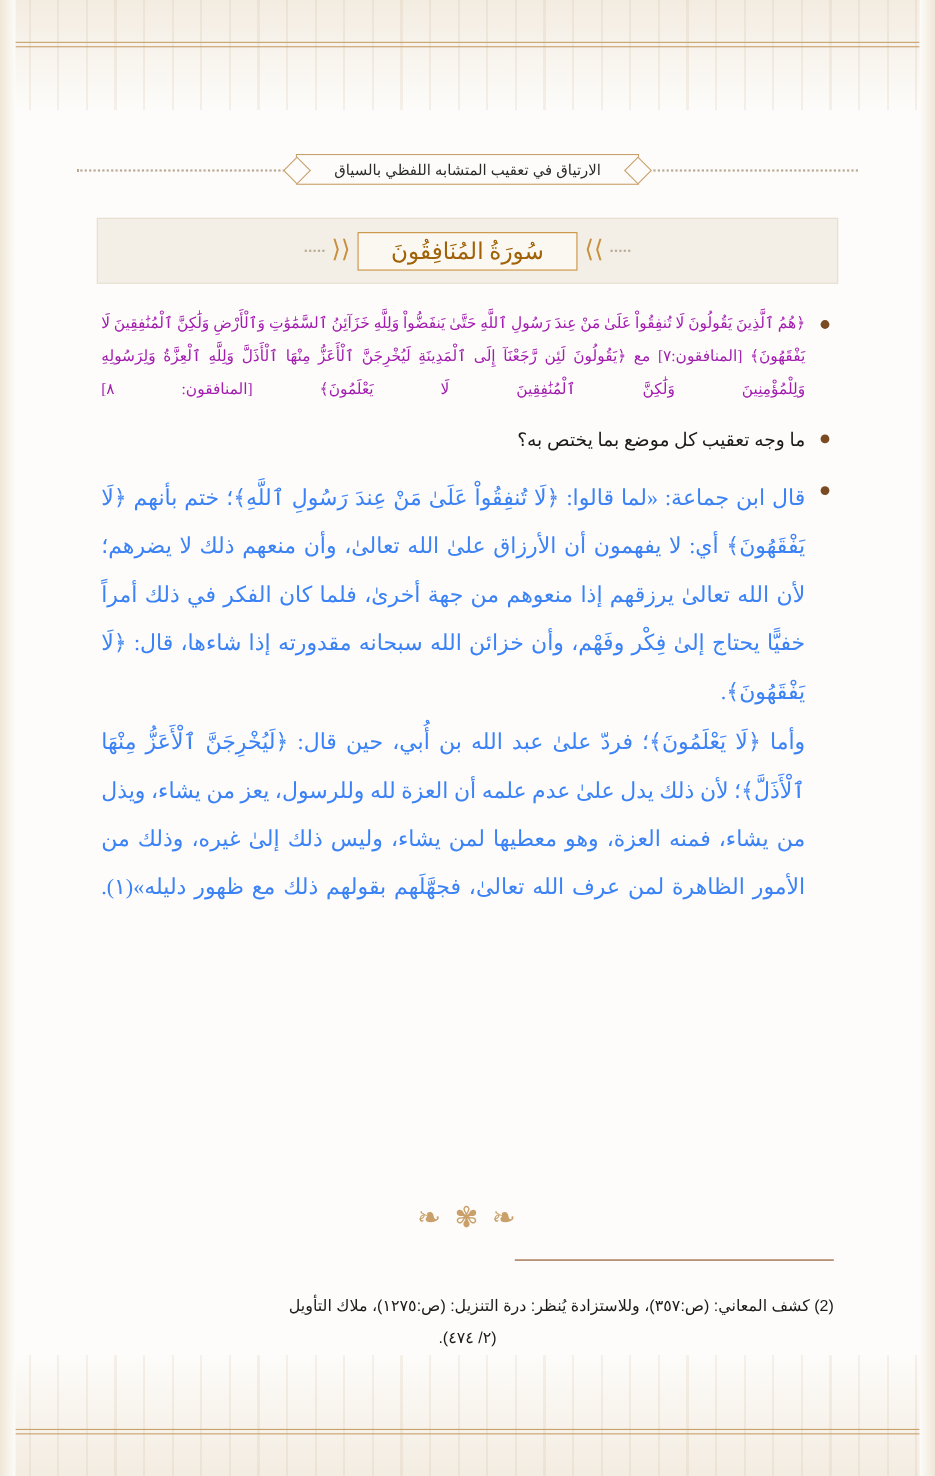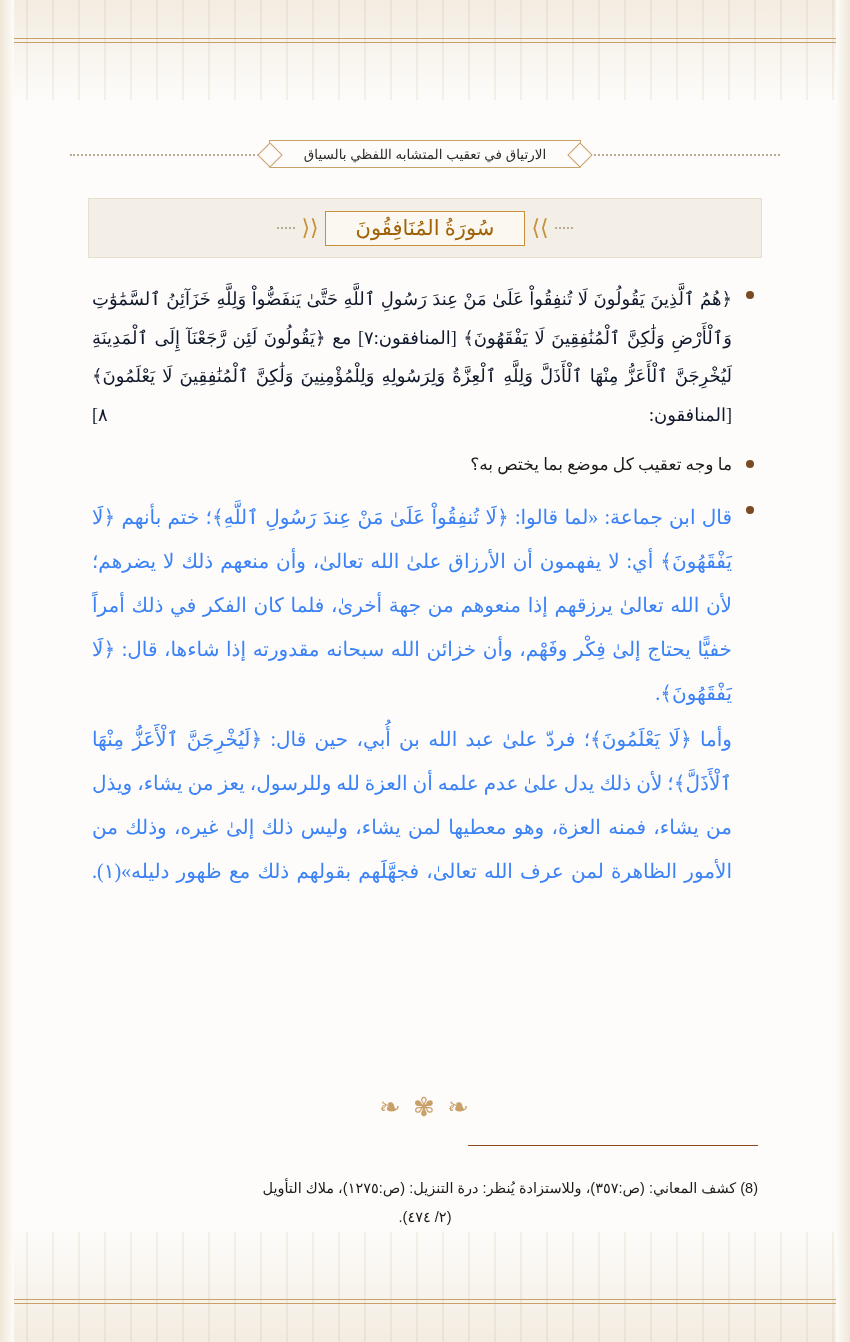--- a/index.html
+++ b/index.html
@@ -177,23 +177,23 @@
     position: absolute;
     right: 4px;
     top: 11px;
     width: 8px;
     height: 8px;
     border-radius: 50%;
     background: #7a4a22;
   }
   .quran {
     font-family: "Liberation Serif", serif;
-    font-size: 18px;
+    font-size: 14px;
     line-height: 2.15;
-    color: #0f172a;
+    color: #a21caf;
     text-align: justify;
     text-align-last: justify;
     letter-spacing: 0.2px;
   }
   .question {
     font-family: Liberation Serif, serif;
     font-size: 17px;
     line-height: 1.9;
     color: #1d1a17;
     text-align: right;
@@ -284,17 +284,17 @@
         <div class="para">قال ابن جماعة: «لما قالوا: ﴿لَا تُنفِقُواْ عَلَىٰ مَنْ عِندَ رَسُولِ ٱللَّهِ﴾؛ ختم بأنهم ﴿لَا يَفْقَهُونَ﴾ أي: لا يفهمون أن الأرزاق علىٰ الله تعالىٰ، وأن منعهم ذلك لا يضرهم؛ لأن الله تعالىٰ يرزقهم إذا منعوهم من جهة أخرىٰ، فلما كان الفكر في ذلك أمراً خفيًّا يحتاج إلىٰ فِكْر وفَهْم، وأن خزائن الله سبحانه مقدورته إذا شاءها، قال: ﴿لَا يَفْقَهُونَ﴾.</div>
         <div class="para">وأما ﴿لَا يَعْلَمُونَ﴾؛ فردّ علىٰ عبد الله بن أُبي، حين قال: ﴿لَيُخْرِجَنَّ ٱلْأَعَزُّ مِنْهَا ٱلْأَذَلَّ﴾؛ لأن ذلك يدل علىٰ عدم علمه أن العزة لله وللرسول، يعز من يشاء، ويذل من يشاء، فمنه العزة، وهو معطيها لمن يشاء، وليس ذلك إلىٰ غيره، وذلك من الأمور الظاهرة لمن عرف الله تعالىٰ، فجهَّلَهم بقولهم ذلك مع ظهور دليله»(١).</div>
       </li>
     </ul>
   </div>
 
   <div class="flourish">❧ ✾ ❧</div>
 
   <div class="footnote-rule"></div>
   <div class="footnote">
-    <div>(8) كشف المعاني: (ص:٣٥٧)، وللاستزادة يُنظر: درة التنزيل: (ص:١٢٧٥)، ملاك التأويل</div>
+    <div>(2) كشف المعاني: (ص:٣٥٧)، وللاستزادة يُنظر: درة التنزيل: (ص:١٢٧٥)، ملاك التأويل</div>
     <div class="line2">(٢/ ٤٧٤).</div>
   </div>
 
 </div>
 
 </body></html>

